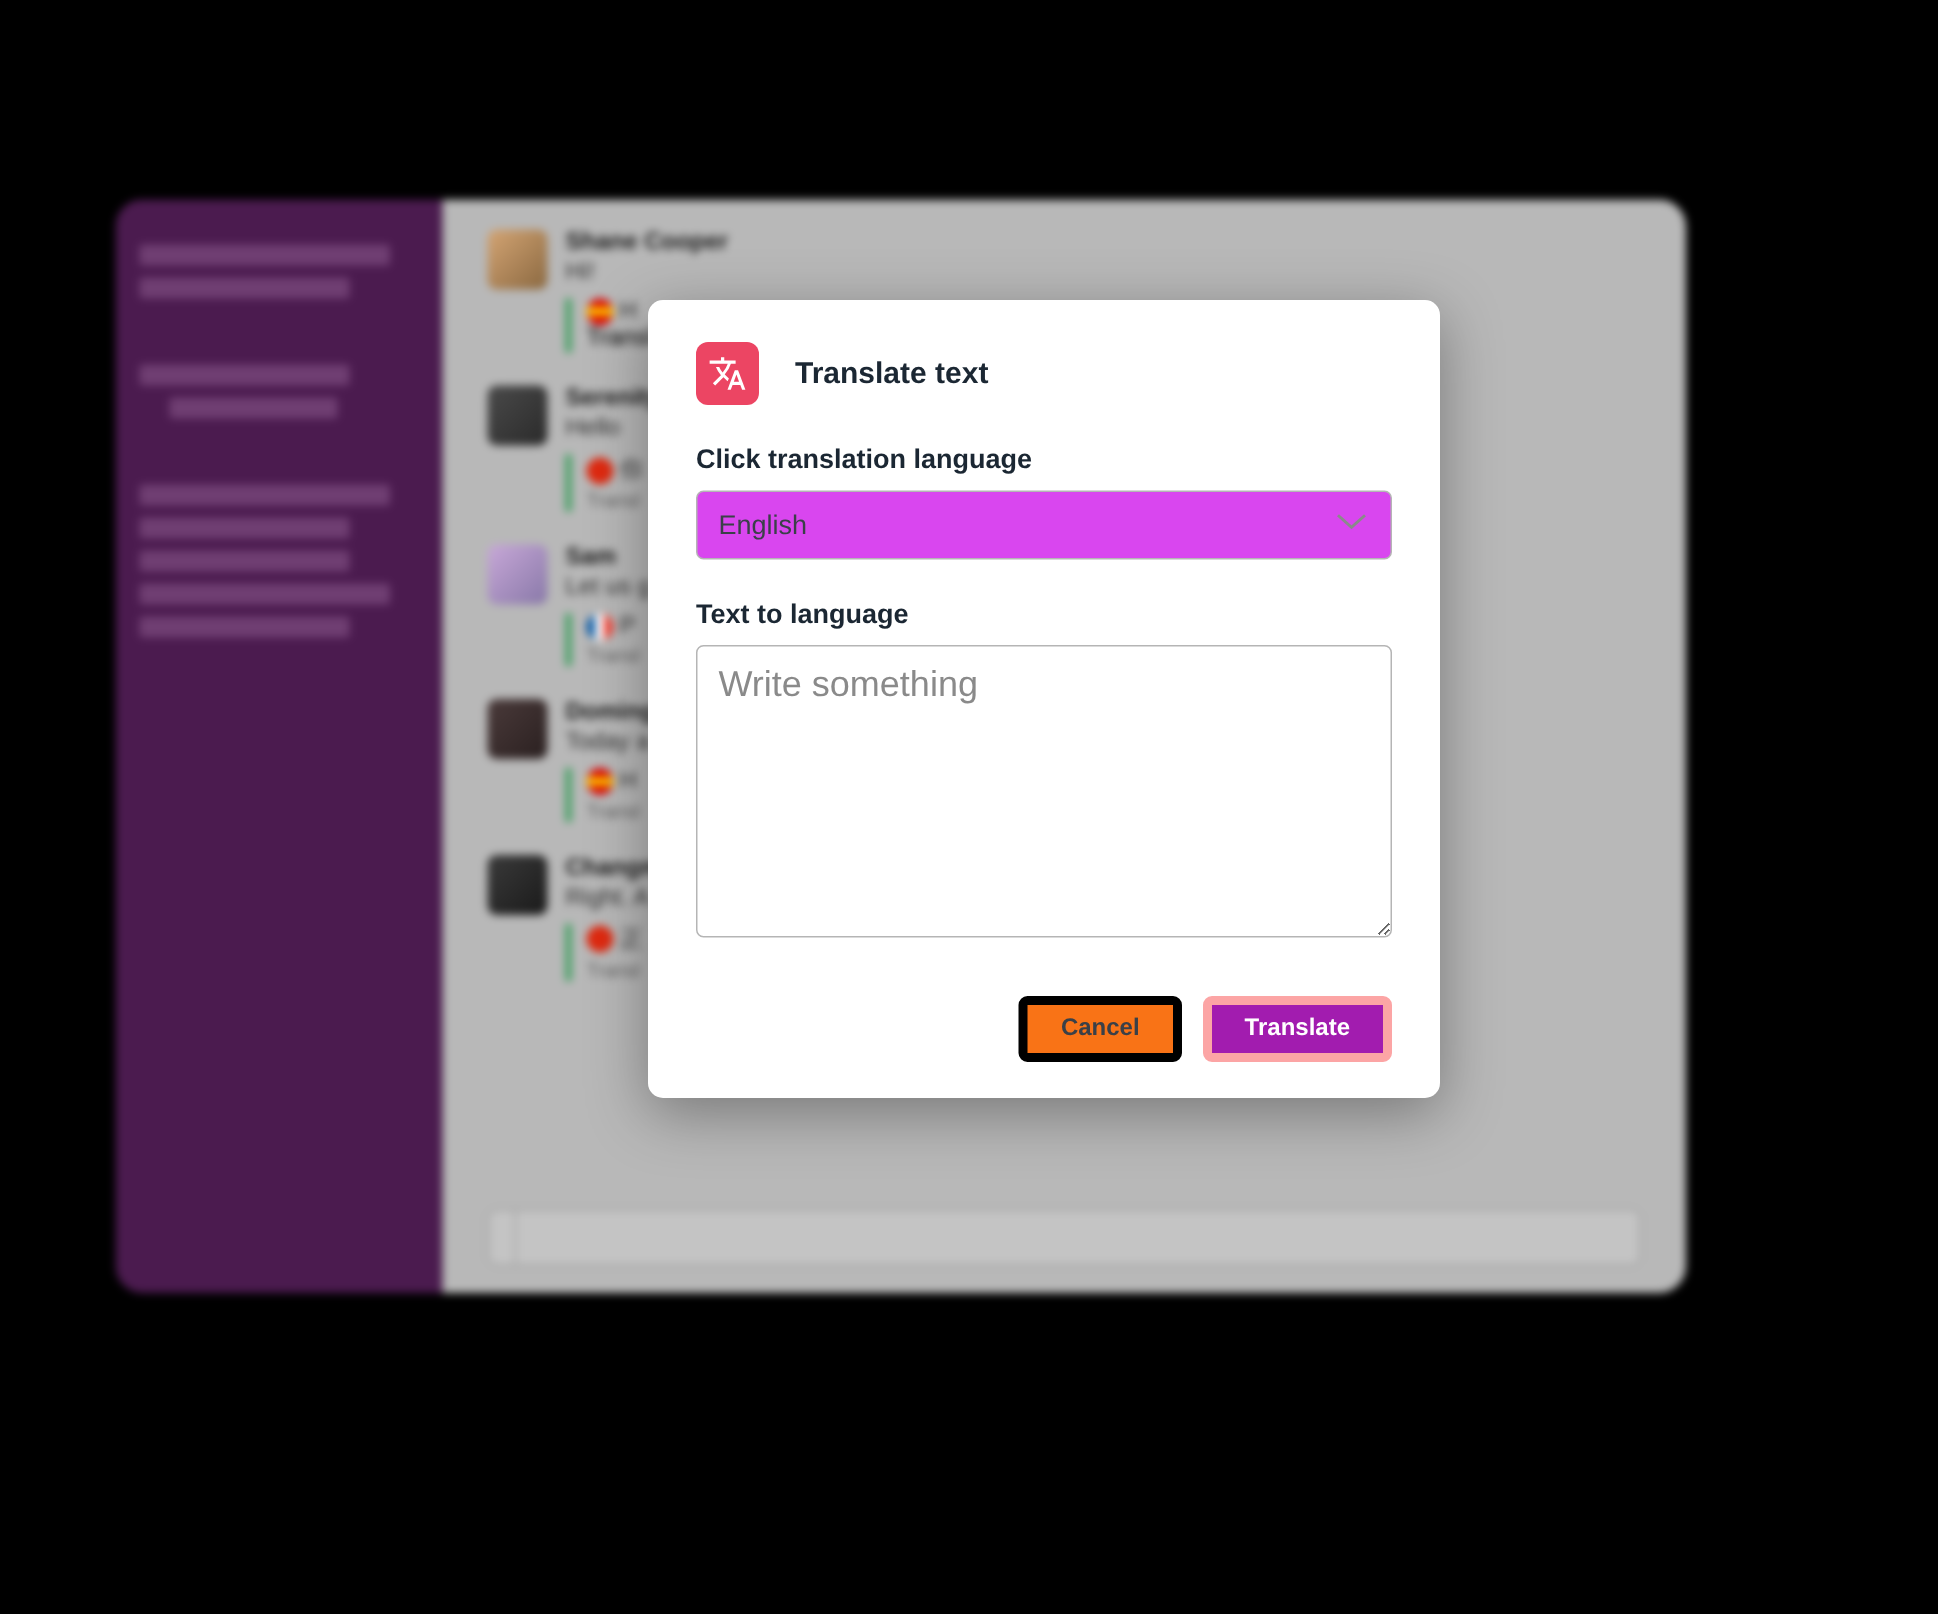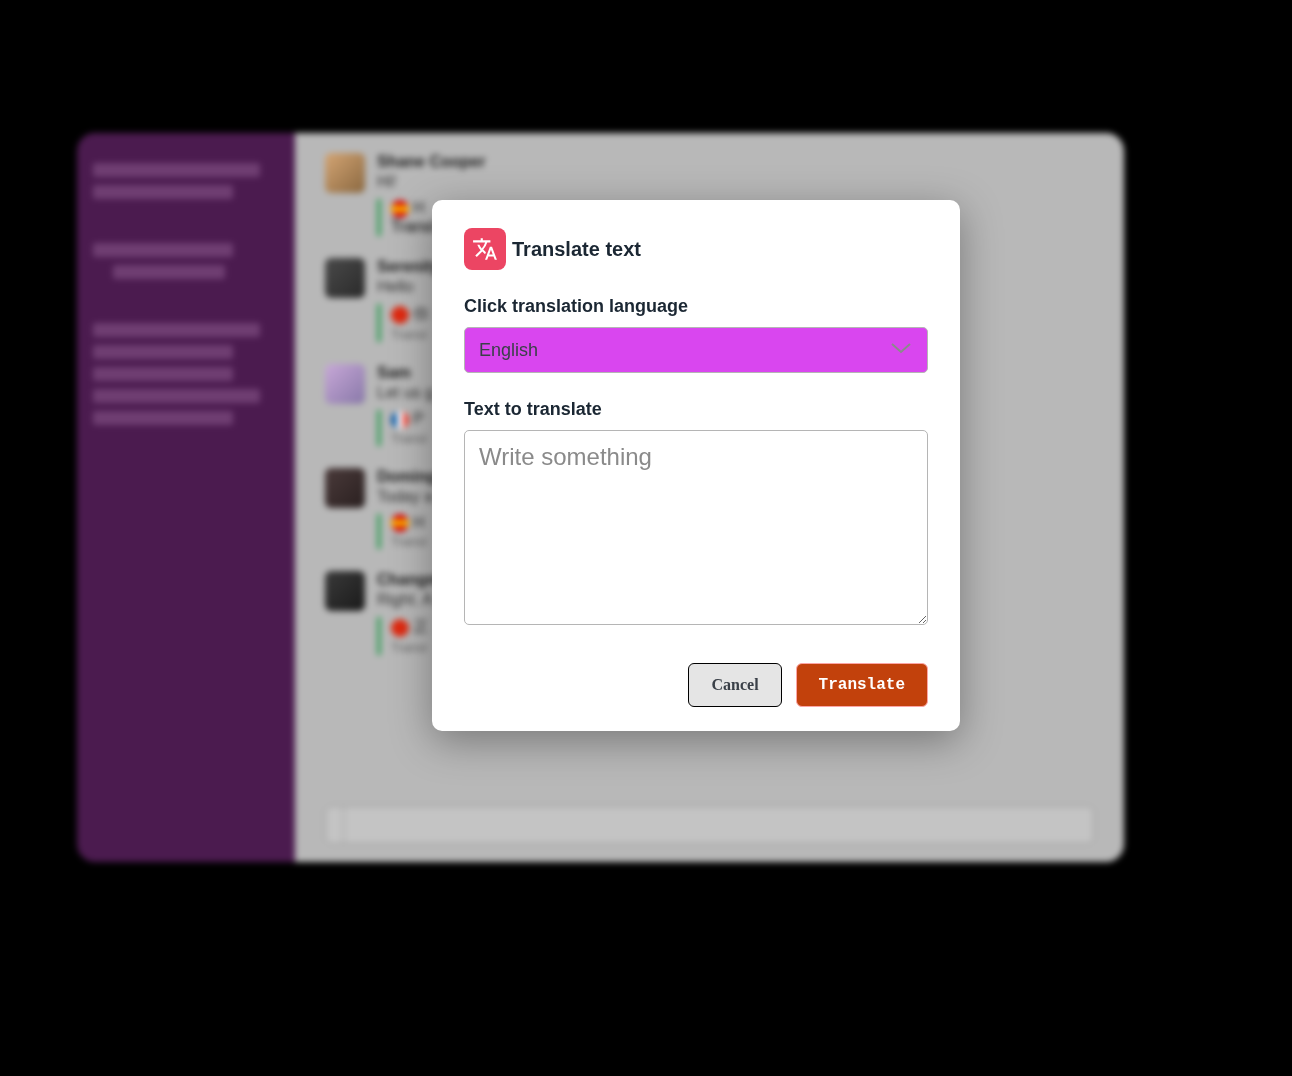--- a/index.html
+++ b/index.html
@@ -126,21 +126,21 @@
       width: 528px;
       background: #fff;
       border-radius: 10px;
       box-shadow: 0 10px 40px rgba(0,0,0,0.35);
       padding: 28px 32px 24px 32px;
       z-index: 100;
     }
     .modal-header {
       display: flex;
       align-items: center;
-      gap: 6px;
+      gap: 24px;
       margin-bottom: 26px;
     }
     .modal-icon {
       width: 42px;
       height: 42px;
       background: #ec4563;
       border-radius: 8px;
       display: flex;
       align-items: center;
       justify-content: center;
@@ -221,30 +221,28 @@
       height: 44px;
       border-radius: 6px;
       padding: 0 22px;
       font-size: 16px;
       font-weight: 700;
       cursor: pointer;
       display: flex;
       align-items: center;
     }
     .btn-cancel {
-      background: #e5e5e5;
-      border: 1px solid #000000;
+      background: #f97316;
+      border: 6px solid #000000;
       color: #3a4048;
-      font-family: Liberation Serif, serif;
     }
     .btn-primary {
-      background: #c2410c;
-      border: 1px solid #fca5a5;
+      background: #a21caf;
+      border: 6px solid #fca5a5;
       color: #fff;
-      font-family: Liberation Mono, monospace;
     }
   </style>
 </head>
 <body>
 
 <div class="app-window">
   <div class="sidebar">
     <div class="sidebar-item med"></div>
     <div class="sidebar-item short"></div>
     <div class="sidebar-gap"></div>
@@ -340,20 +338,20 @@
     <div class="select-box">
       <span>English</span>
     </div>
     <span class="chevron-down">
       <svg viewBox="0 0 22 12">
           <polyline points="2,2 11,10 20,2"></polyline>
         </svg>
     </span>
   </div>
 
-  <div class="field-label">Text to translate</div>
+  <div class="field-label">Text to language</div>
   <textarea class="textarea-box" placeholder="Write something" style=""></textarea>
 
   <div class="modal-footer">
     <button class="btn btn-cancel">Cancel</button>
     <button class="btn btn-primary">Translate</button>
   </div>
 </div>
 
 </body></html>

